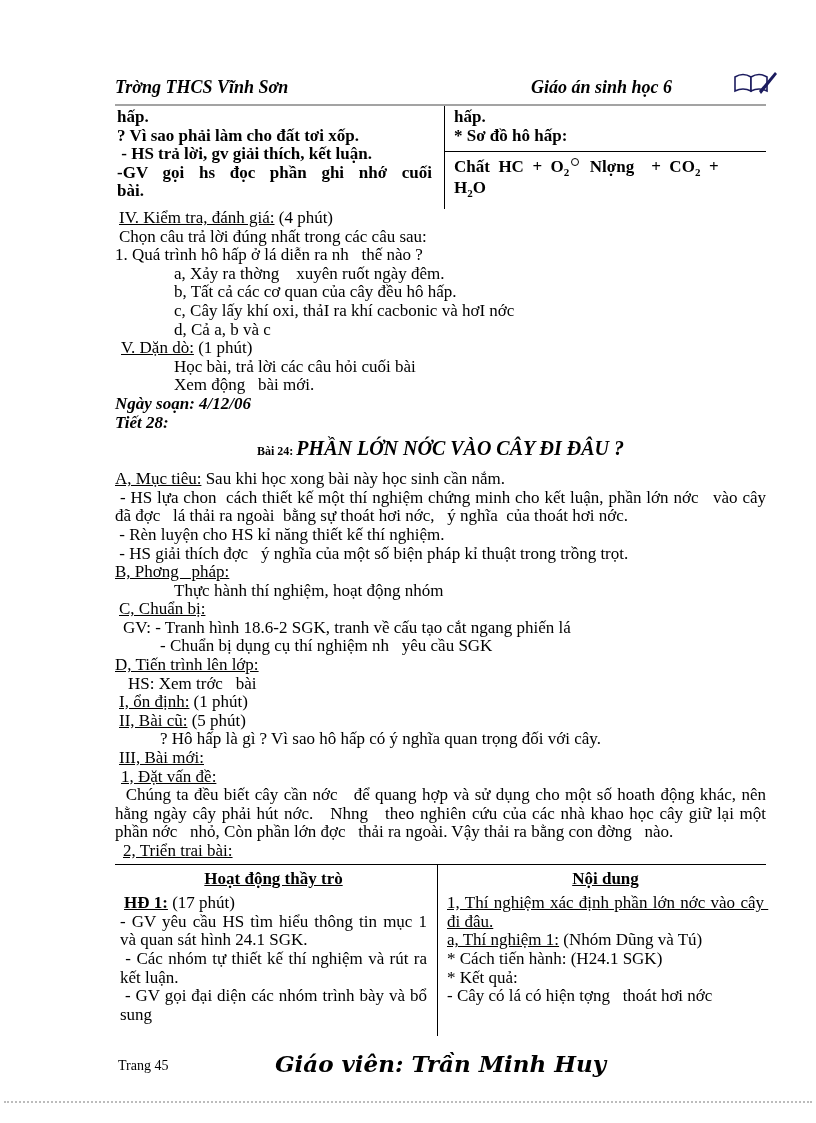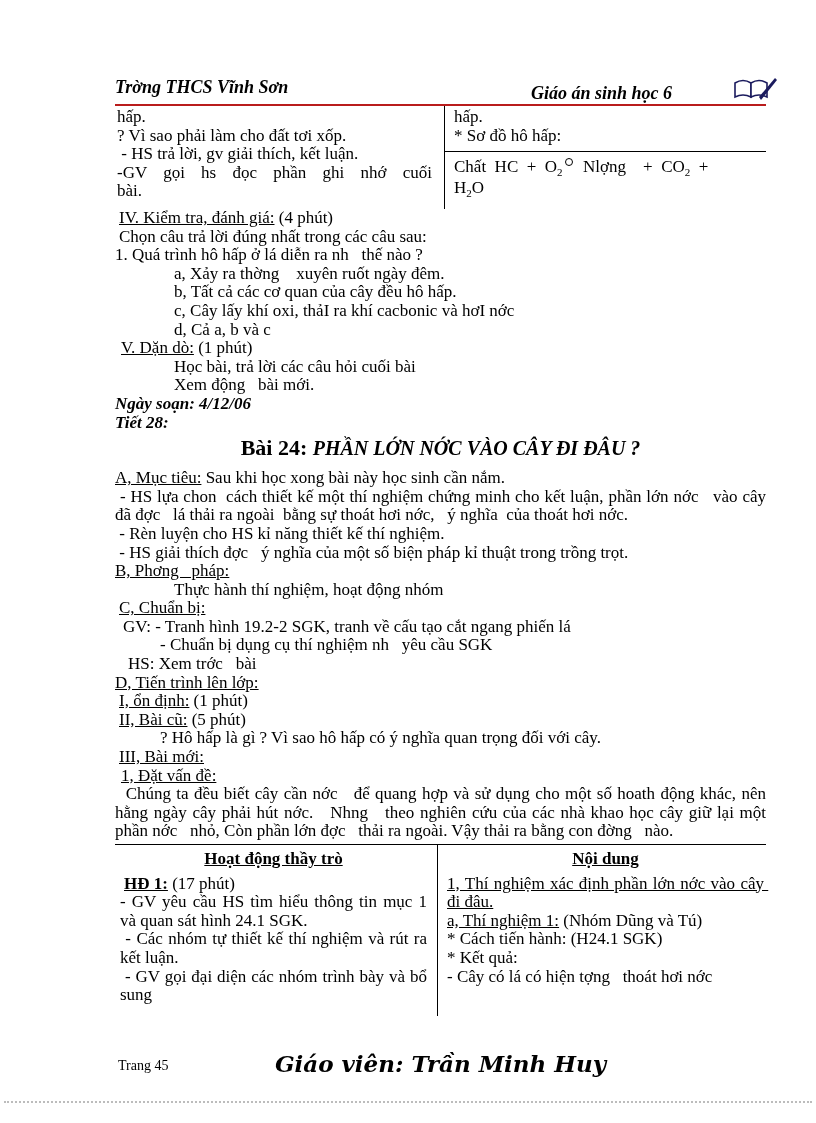--- a/index.html
+++ b/index.html
@@ -14,39 +14,39 @@
   .line { white-space:pre-wrap; }
   .just { text-align:justify; }
   .jlast { text-align-last:justify; }
   .u { text-decoration:underline; }
   .b { font-weight:bold; }
   .bi { font-weight:bold; font-style:italic; }
   .i4 { padding-left:4px; } .i6 { padding-left:6px; } .i8 { padding-left:8px; }
   .i12 { padding-left:13px; } .i45 { padding-left:45px; } .i60 { padding-left:59px; }
 
   
-  .hdr { display:flex; justify-content:space-between; align-items:center;
-         border-bottom:2px solid #b91c1c; padding-bottom:13px; height:22px; }
+  .hdr { display:flex; justify-content:space-between; align-items:flex-end;
+         border-bottom:2px solid #a3a3a3; padding-bottom:7px; height:22px; }
   .script { font-style:italic; font-weight:bold; font-size:18px; }
   .hdr-right { display:flex; align-items:flex-end;gap:42px; }
   .book-icon { margin-left:18px; margin-right:-14px; position:relative; top:4px; }
 
   
-  .t1 { display:flex; min-height:103px; }
+  .t1 { display:flex; min-height:103px;font-weight:bold; }
   .t1-left { width:329px; padding:2px 12px 0 2px; }
   .t1-right { flex:1; border-left:1.6px solid #000; padding:2px 0 0 9px; }
   .cellrule { border-top:1.6px solid #000; margin:6px 0 4px -9px; }
   .formula { line-height:21px; }
   sub { font-size:11px; line-height:0; }
   .circ { display:inline-block; width:8px; height:8px; border:1.2px solid #000;
           border-radius:50%; vertical-align:6px; margin:0 2px; }
 
   
   .title { text-align:center; margin:3px 0 6px; line-height:26px; }
-  .title .pfx { font-weight:bold; font-size:22px; }
+  .title .pfx { font-weight:bold; font-size:12px; }
   .title .main { font-weight:bold; font-size:20px;font-style:italic; }
 
   
   .t2 { display:flex; border-top:1.6px solid #000; margin-top:3px; min-height:172px; }
   .t2-left { width:322px; padding:3px 10px 0 5px; }
   .t2-right { flex:1; border-left:1.6px solid #000; padding:3px 2px 0 9px; }
   .t2h { font-weight:bold; text-decoration:underline; text-align:center; margin:2px 0 6px; }
 
   
   .footer { position:absolute; left:115px; width:651px; top:1050px; height:34px; }
@@ -107,30 +107,31 @@
 
     <p class="title"><span class="pfx">Bài 24: </span><span class="main">PHẦN LỚN NỚC   VÀO CÂY ĐI ĐÂU ?</span></p>
 
     <p class="line"><span class="u">A, Mục tiêu:</span><span> Sau khi học xong bài này học sinh cần nắm.</span></p>
     <p class="line just"> - HS lựa chon  cách thiết kế một thí nghiệm chứng minh cho kết luận, phần lớn nớc   vào cây đã đợc   lá thải ra ngoài  bằng sự thoát hơi nớc,   ý nghĩa  của thoát hơi nớc.</p>
     <p class="line"> - Rèn luyện cho HS kỉ năng thiết kế thí nghiệm.</p>
     <p class="line"> - HS giải thích đợc   ý nghĩa của một số biện pháp kỉ thuật trong trồng trọt.</p>
     <p class="line"><span class="u">B, Phơng   pháp:</span></p>
     <p class="line i60">Thực hành thí nghiệm, hoạt động nhóm</p>
     <p class="line i4"><span class="u">C, Chuẩn bị:</span></p>
-    <p class="line i8">GV: - Tranh hình 19.2-2 SGK, tranh về cấu tạo cắt ngang phiến lá</p>
+    <p class="line i8">GV: - Tranh hình 18.6-2 SGK, tranh về cấu tạo cắt ngang phiến lá</p>
     <p class="line i45">- Chuẩn bị dụng cụ thí nghiệm nh   yêu cầu SGK</p>
+    <p class="line"><span class="u">D, Tiến trình lên lớp:</span></p>
     <p class="line i12">HS: Xem trớc   bài</p>
-    <p class="line"><span class="u">D, Tiến trình lên lớp:</span></p>
     <p class="line i4"><span class="u">I, ổn định:</span><span> (1 phút)</span></p>
     <p class="line i4"><span class="u">II, Bài cũ:</span><span> (5 phút)</span></p>
     <p class="line i45">? Hô hấp là gì ? Vì sao hô hấp có ý nghĩa quan trọng đối với cây.</p>
     <p class="line i4"><span class="u">III, Bài mới:</span></p>
     <p class="line i6"><span class="u">1, Đặt vấn đề:</span></p>
     <p class="line just">  Chúng ta đều biết cây cần nớc   để quang hợp và sử dụng cho một số hoath động khác, nên hằng ngày cây phải hút nớc.   Nhng   theo nghiên cứu của các nhà khao học cây giữ lại một phần nớc   nhỏ, Còn phần lớn đợc   thải ra ngoài. Vậy thải ra bằng con đờng   nào.</p>
+    <p class="line i8"><span class="u">2, Triển trai bài:</span></p>
 
     <div class="t2">
       <div class="t2-left">
         <p class="t2h">Hoạt động thầy trò</p>
         <p class="line i4"><span class="b u">HĐ 1:</span><span> (17 phút)</span></p>
         <p class="line just">- GV yêu cầu HS tìm hiểu thông tin mục 1 và quan sát hình 24.1 SGK.</p>
         <p class="line just"> - Các nhóm tự thiết kế thí nghiệm và rút ra kết luận.</p>
         <p class="line just"> - GV gọi đại diện các nhóm trình bày và bổ sung</p>
       </div>
       <div class="t2-right">

